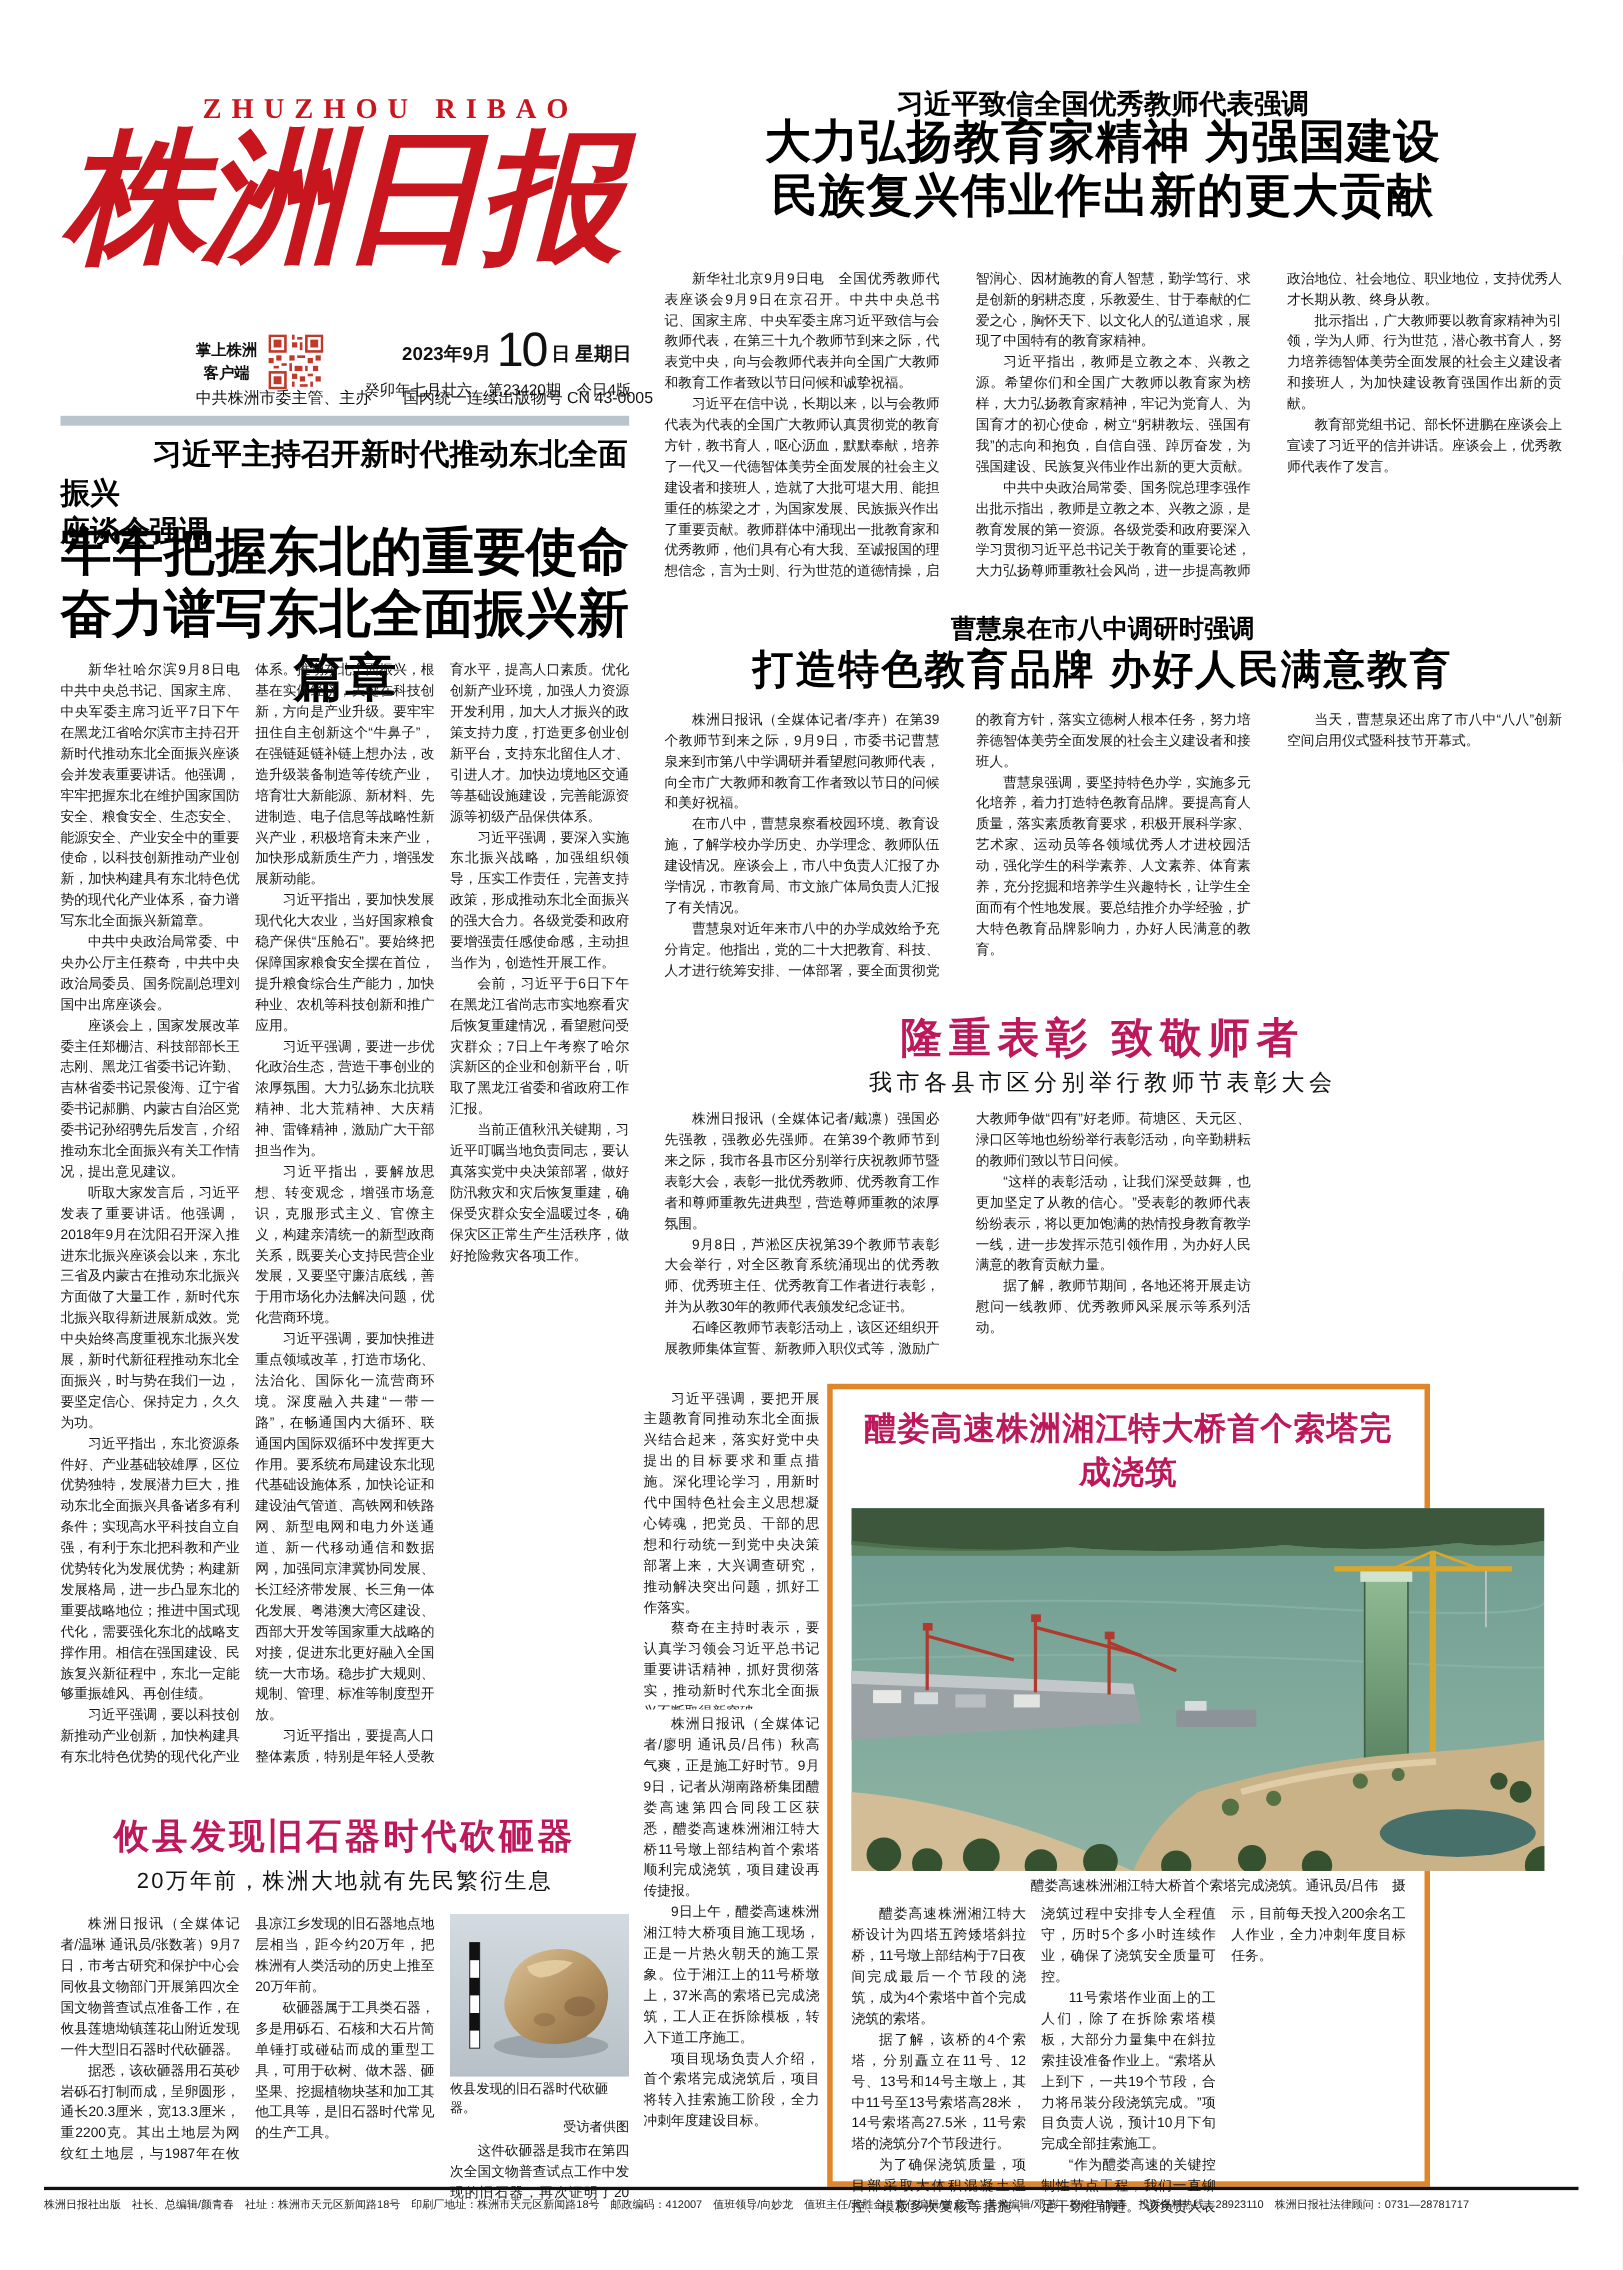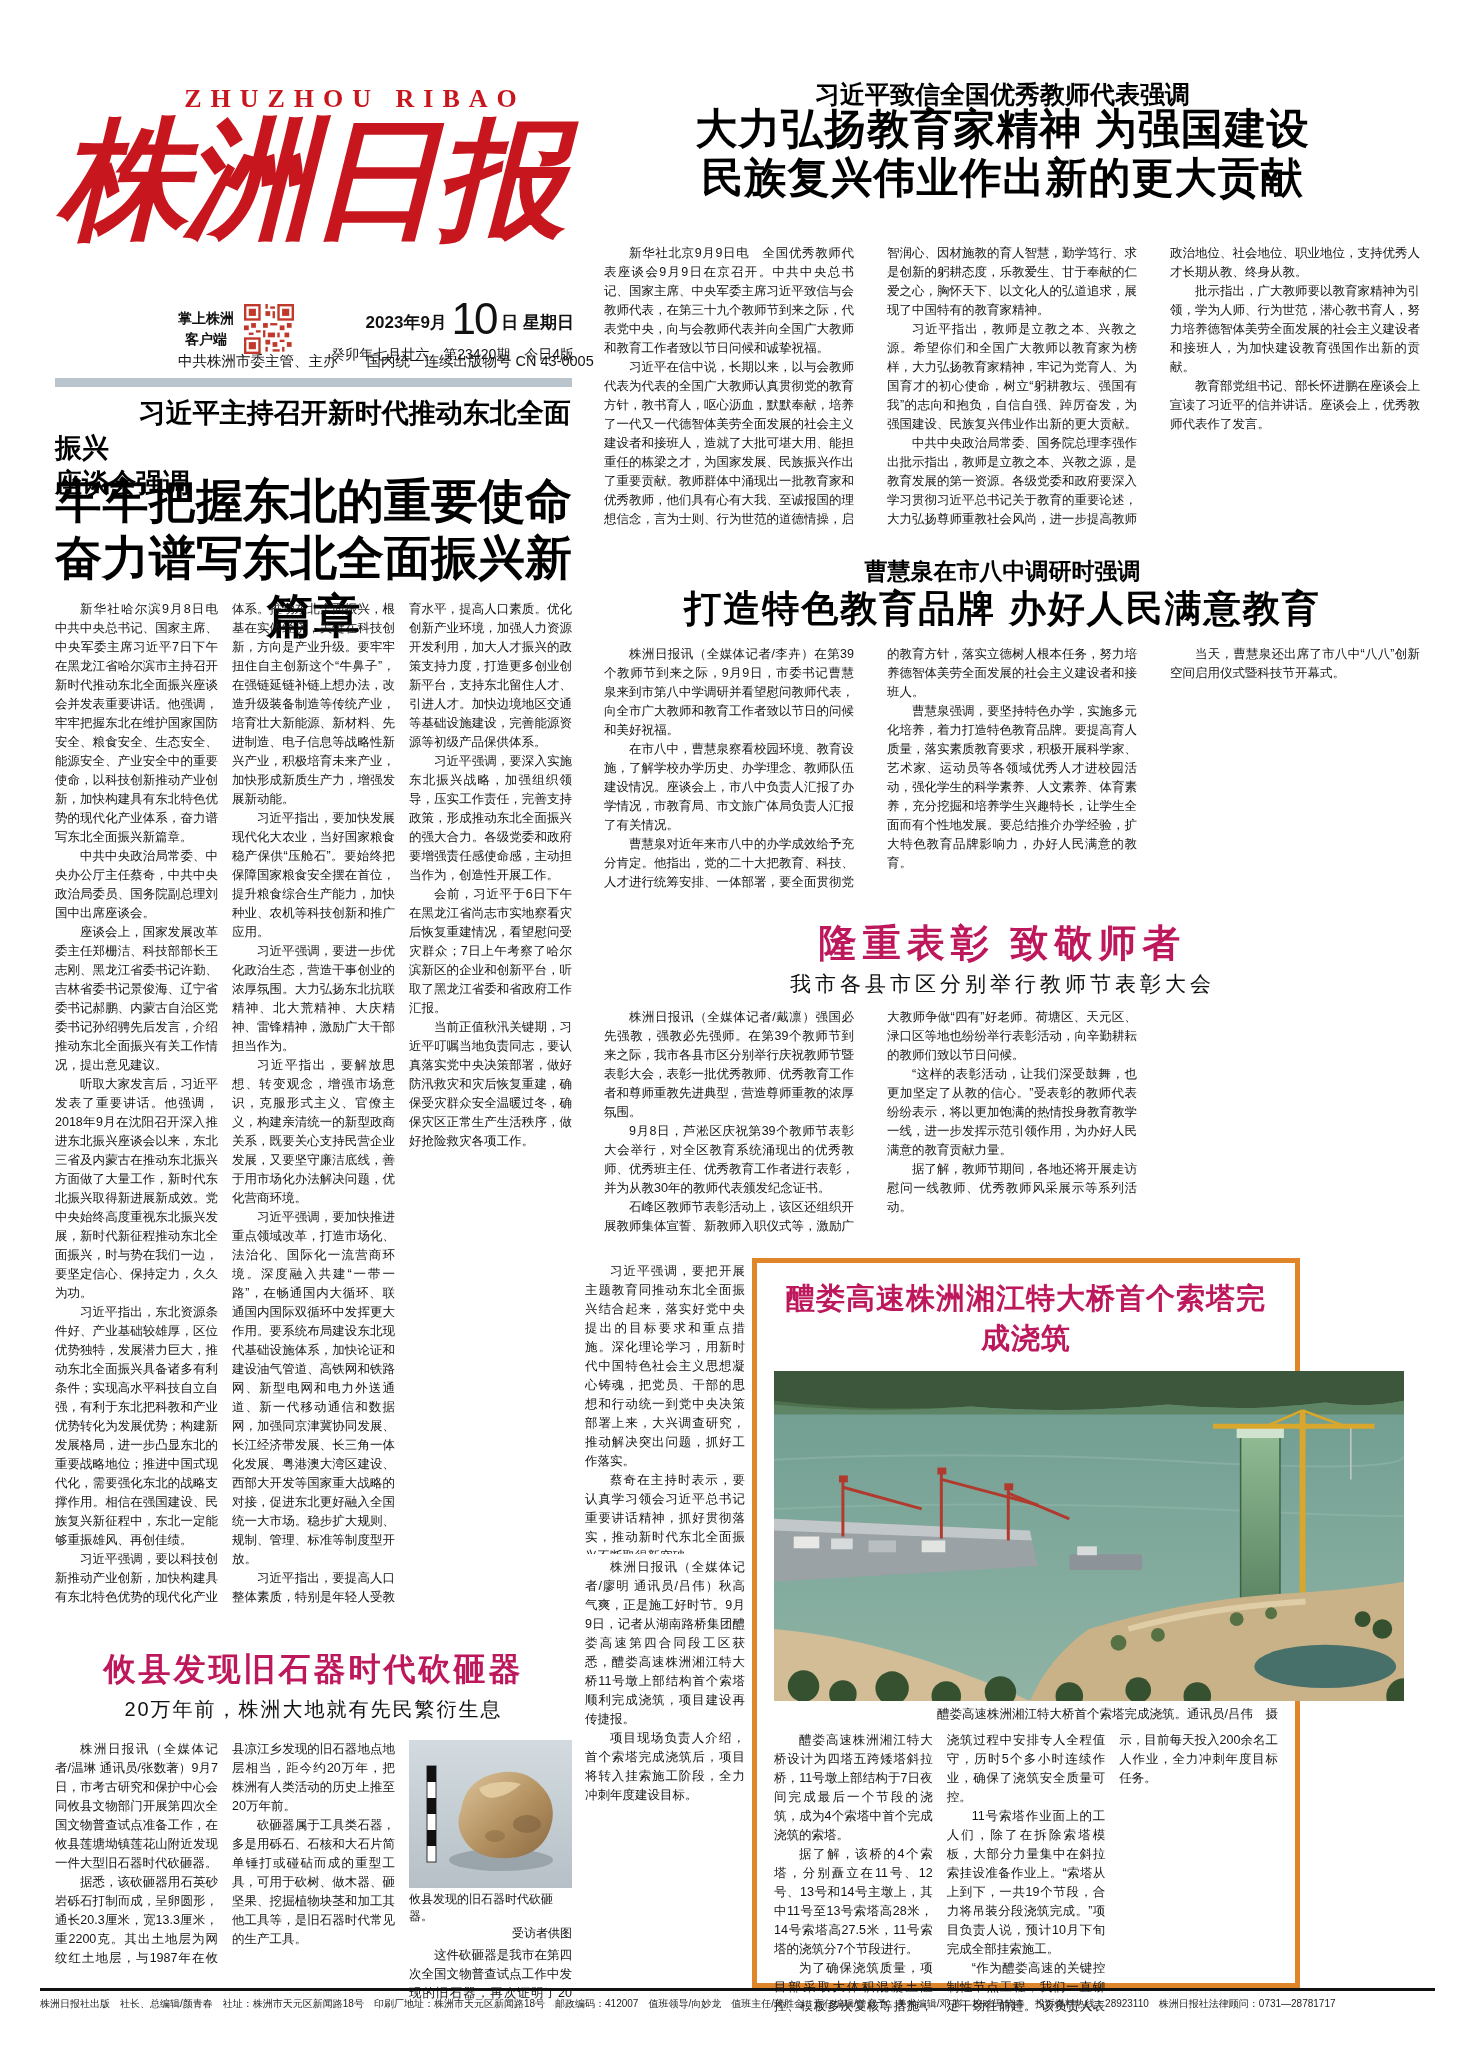--- a/index.html
+++ b/index.html
@@ -220,20 +220,21 @@
       <p>据了解，教师节期间，各地还将开展走访慰问一线教师、优秀教师风采展示等系列活动。</p>
     </div>
 
   <div class="abs strip body-text">
     <div class="strip-tail">
         <p>习近平强调，要把开展主题教育同推动东北全面振兴结合起来，落实好党中央提出的目标要求和重点措施。深化理论学习，用新时代中国特色社会主义思想凝心铸魂，把党员、干部的思想和行动统一到党中央决策部署上来，大兴调查研究，推动解决突出问题，抓好工作落实。</p>
         <p>蔡奇在主持时表示，要认真学习领会习近平总书记重要讲话精神，抓好贯彻落实，推动新时代东北全面振兴不断取得新突破。</p>
       </div>
     <div class="strip-lede">
         <p>株洲日报讯（全媒体记者/廖明 通讯员/吕伟）秋高气爽，正是施工好时节。9月9日，记者从湖南路桥集团醴娄高速第四合同段工区获悉，醴娄高速株洲湘江特大桥11号墩上部结构首个索塔顺利完成浇筑，项目建设再传捷报。</p>
+        <p>9日上午，醴娄高速株洲湘江特大桥项目施工现场，正是一片热火朝天的施工景象。位于湘江上的11号桥墩上，37米高的索塔已完成浇筑，工人正在拆除模板，转入下道工序施工。</p>
         <p>项目现场负责人介绍，首个索塔完成浇筑后，项目将转入挂索施工阶段，全力冲刺年度建设目标。</p>
       </div>
   </div>
 
   <div class="abs bridge-box">
     <div class="bridge-headline hl-serif">醴娄高速株洲湘江特大桥首个索塔完成浇筑</div>
 
     <svg class="bridge-photo" viewBox="0 0 640 335" aria-hidden="true">
       <defs>
         <linearGradient id="water" x1="0" y1="0" x2="0" y2="1">

